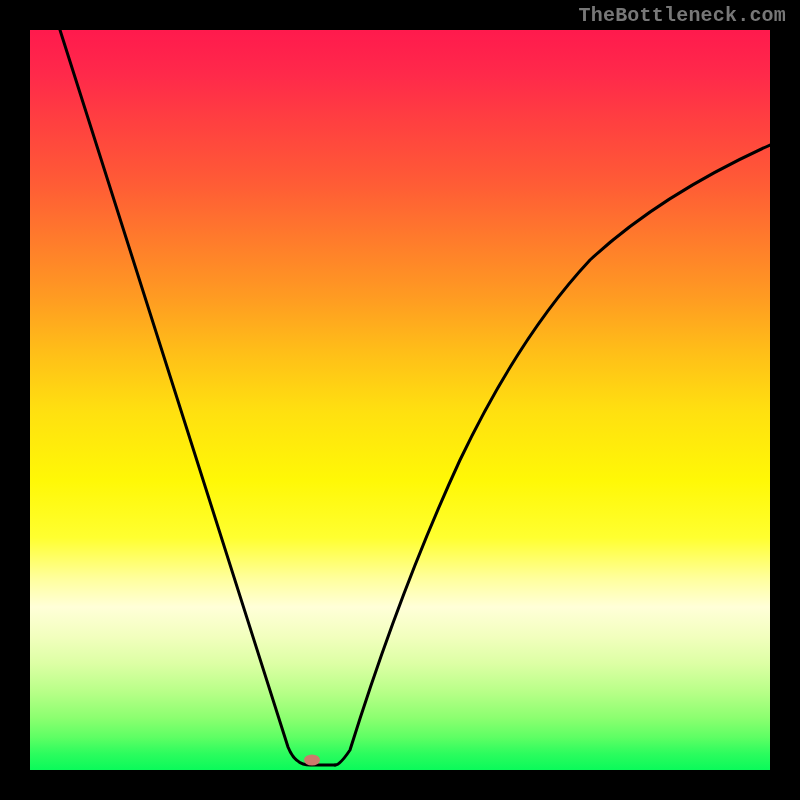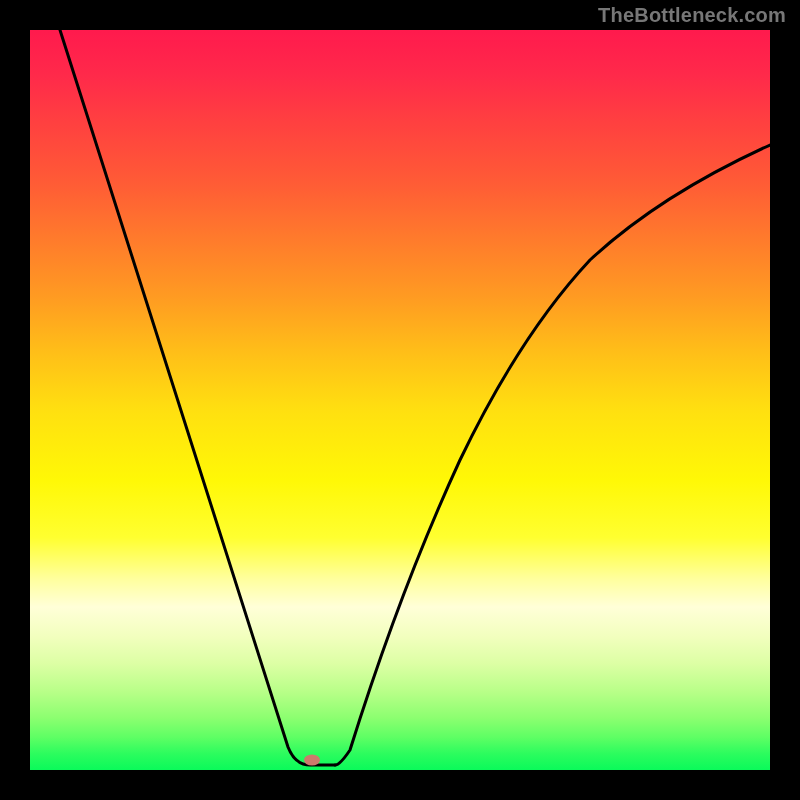--- a/index.html
+++ b/index.html
@@ -76,21 +76,21 @@
     width: 16px;
     height: 11px;
     border-radius: 50%;
     background: #cd7a6c;
     transform: translate(-50%, -50%);
   }
   .watermark {
     position: absolute;
     top: 4px;
     right: 14px;
-    font-family: Liberation Sans, sans-serif;
+    font-family: Liberation Mono, monospace;
     font-size: 20px;
     font-weight: bold;
     color: #777;
     letter-spacing: 0.2px;
   }
 </style>
 </head>
 <body>
 
 <div class="frame">

